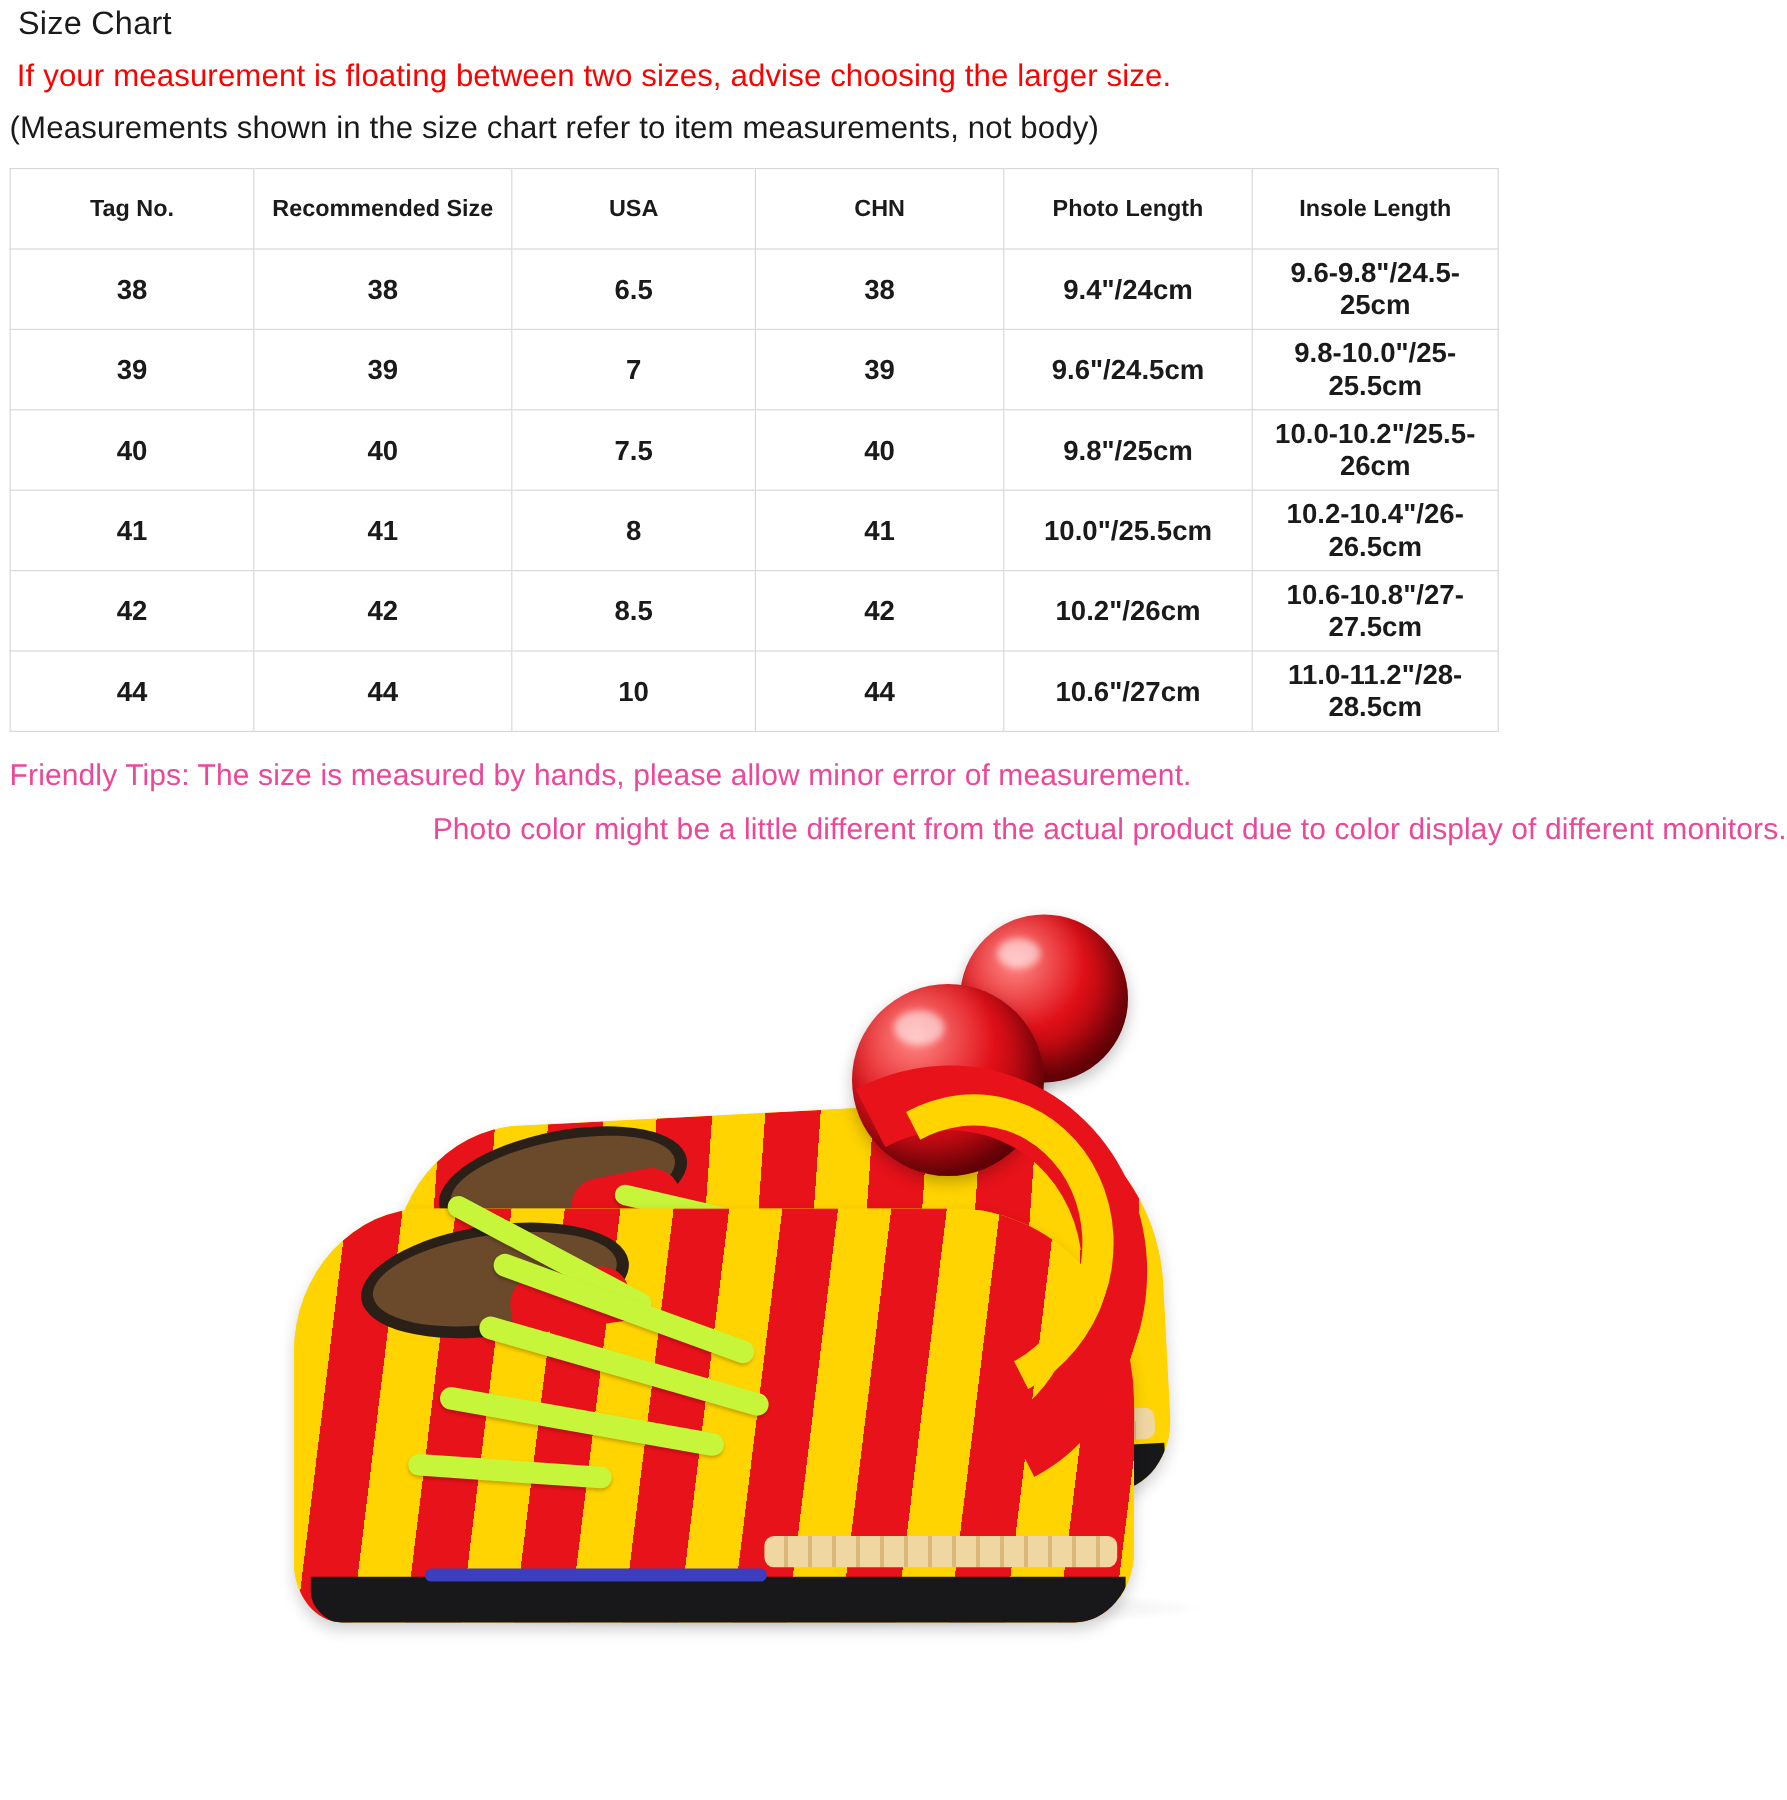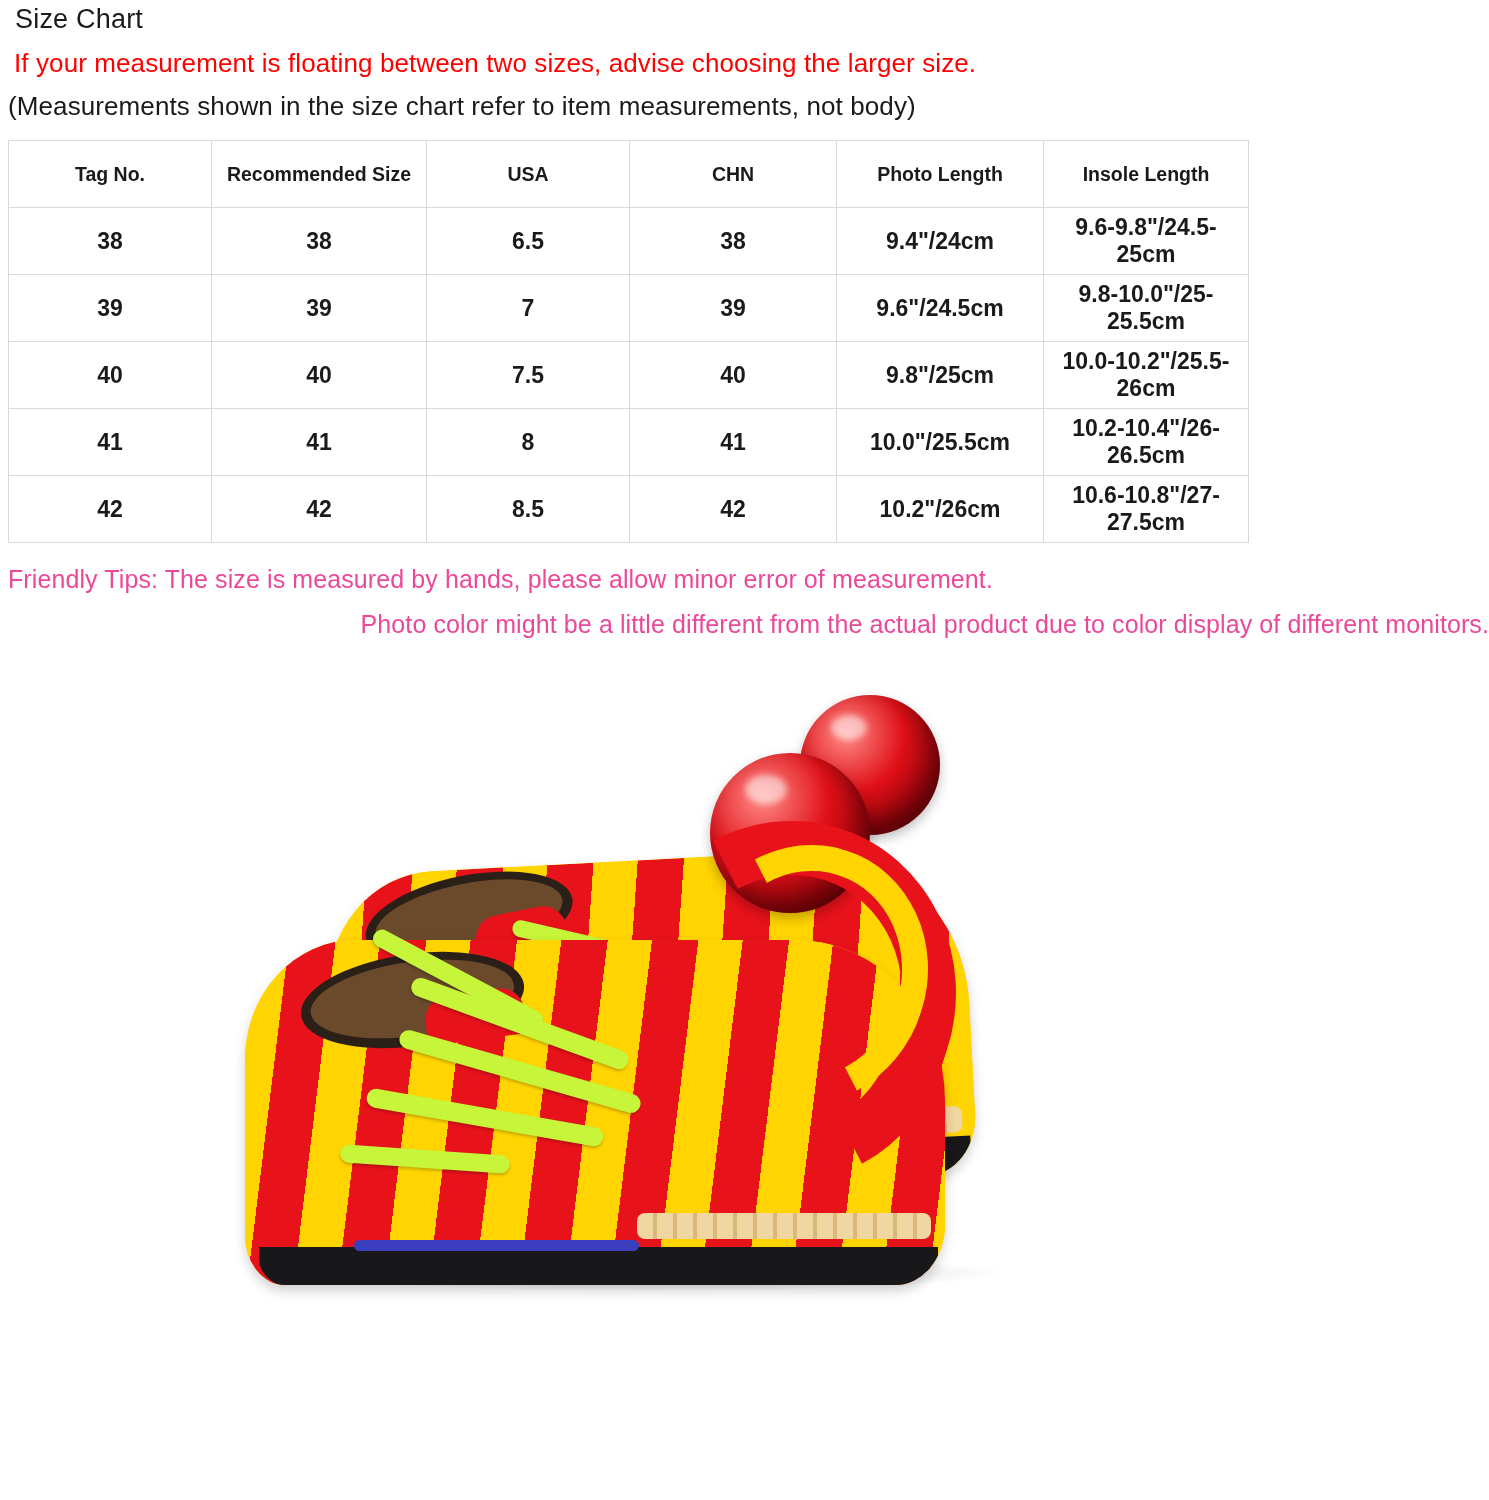--- a/index.html
+++ b/index.html
@@ -334,20 +334,28 @@
           <td>10.0"/25.5cm</td>
           <td>10.2-10.4"/26-26.5cm</td>
         </tr>
         <tr>
           <td>42</td>
           <td>42</td>
           <td>8.5</td>
           <td>42</td>
           <td>10.2"/26cm</td>
           <td>10.6-10.8"/27-27.5cm</td>
+        </tr>
+        <tr>
+          <td>44</td>
+          <td>44</td>
+          <td>10</td>
+          <td>44</td>
+          <td>10.6"/27cm</td>
+          <td>11.0-11.2"/28-28.5cm</td>
         </tr>
       </tbody>
     </table>
   </div>
 
   <div class="tips">Friendly Tips: The size is measured by hands, please allow minor error of measurement.</div>
   <div class="tips second">Photo color might be a little different from the actual product due to color display of different monitors.</div>
 
   <div class="photo">
     <div class="shoe-stage">

